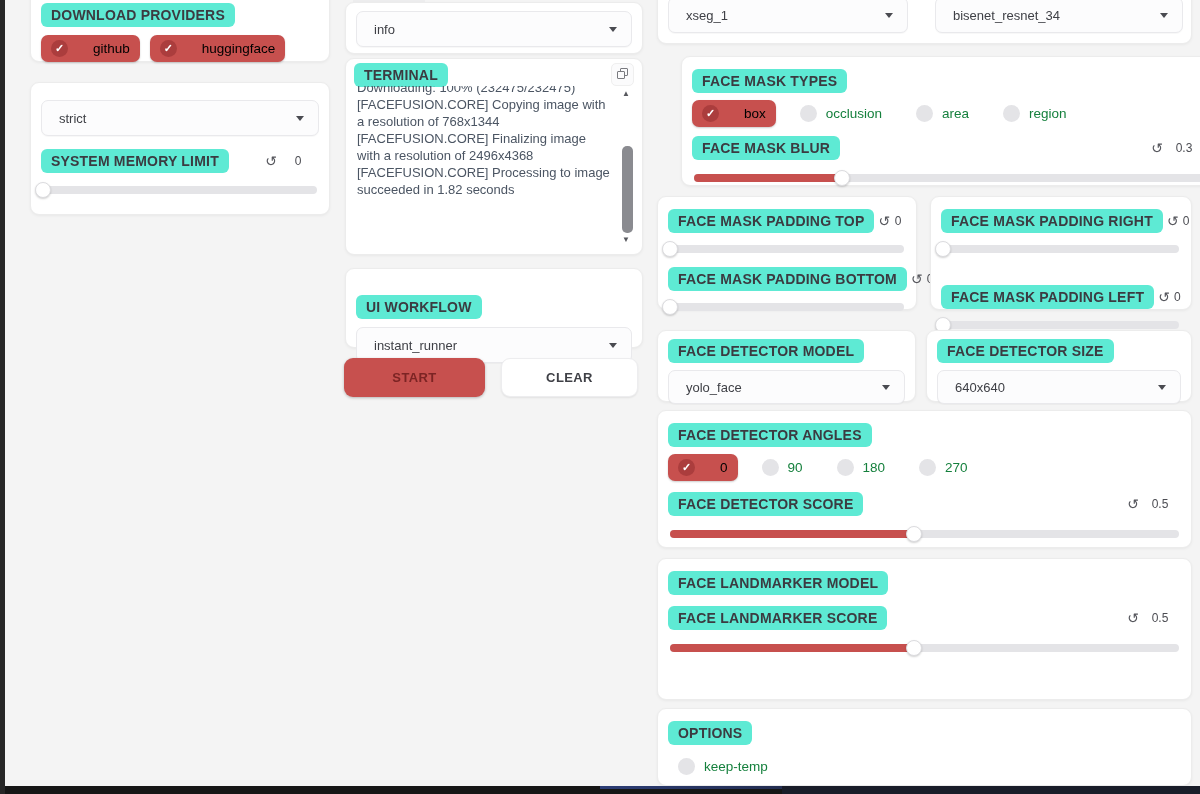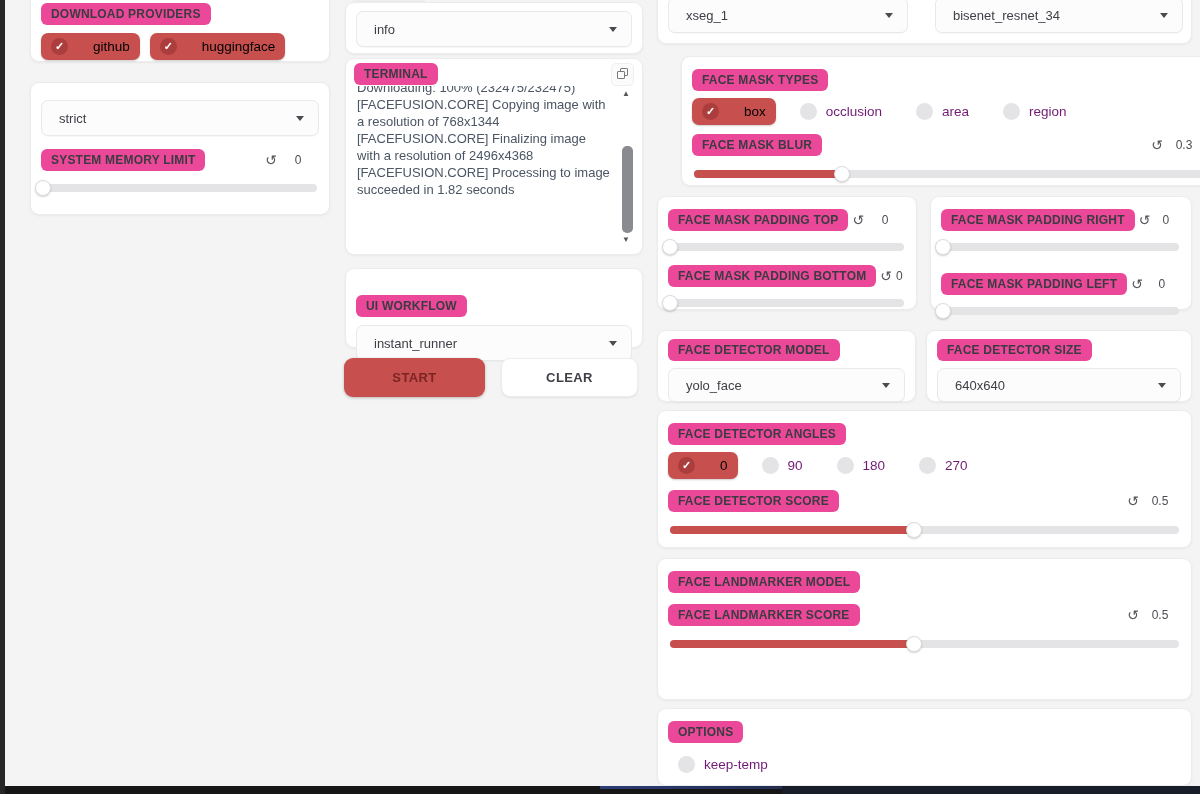--- a/index.html
+++ b/index.html
@@ -8,22 +8,22 @@
     background:#f4f4f4;
     font-family:"Liberation Sans", sans-serif;
     -webkit-font-smoothing:antialiased;
   }
   .card{
     position:absolute;background:#ffffff;border:1px solid #ececec;
     border-radius:9px;box-shadow:0 1px 3px rgba(0,0,0,0.05);
     box-sizing:border-box;padding:8px 10px;
   }
   .chip{
-    display:inline-block;background:#ec4899;border-radius:6px;
-    padding:4px 10px;font-size:12px;font-weight:700;color:#3b3b41;
+    display:inline-block;background:#5eead4;border-radius:6px;
+    padding:4px 10px;font-size:14px;font-weight:700;color:#3b3b41;
     letter-spacing:.2px;white-space:nowrap;
   }
   .row{display:flex;align-items:center;}
   .reset{
     margin-left:auto;color:#55565c;font-size:14px;line-height:14px;
     cursor:pointer;padding:0 4px;
   }
   .num{
     width:34px;text-align:center;font-size:12px;color:#4c4d53;margin-right:4px;
   }
@@ -53,21 +53,21 @@
     border-top:5.5px solid #4a4b51;
   }
   .cb{
     display:flex;align-items:center;gap:9px;border-radius:7px;
     padding:5px 10px;cursor:pointer;
   }
   .cb .circle{
     width:17px;height:17px;border-radius:50%;background:#e4e4e7;
     display:flex;align-items:center;justify-content:center;flex:0 0 auto;
   }
-  .cb .cb-label{font-size:13.5px;color:#701a75;}
+  .cb .cb-label{font-size:13.5px;color:#15803d;}
   .cb.checked{background:#c7504e;box-shadow:0 1px 2px rgba(0,0,0,0.2);}
   .cb.checked .circle{background:#ab3d3d;}
   .cb.checked .circle span{color:#ffffff;font-size:11px;font-weight:700;line-height:11px;}
   .cb.checked .cb-label{color:#000000;margin-left:16px;}
   .tline{
     font-size:13px;line-height:17px;color:#4b5563;word-wrap:break-word;
   }
   .tline.clip{margin-top:-7px;}
   .btn{
     position:absolute;display:flex;align-items:center;justify-content:center;
@@ -264,21 +264,21 @@
   <div class="row" style="margin-top:4px;">
     <span class="chip">FACE MASK PADDING RIGHT</span>
     <span class="reset">↺</span>
     <span class="num">0</span>
   </div>
   <div class="track" style="margin-top:12px;">
     <div class="fill zero" style="width: 0%;">
         <span class="handle"></span>
       </div>
   </div>
-  <div class="row" style="margin-top:22px;">
+  <div class="row" style="margin-top:32px;">
     <span class="chip">FACE MASK PADDING LEFT</span>
     <span class="reset">↺</span>
     <span class="num">0</span>
   </div>
   <div class="track" style="margin-top:12px;">
     <div class="fill zero" style="width: 0%;">
         <span class="handle"></span>
       </div>
   </div>
 </div>

